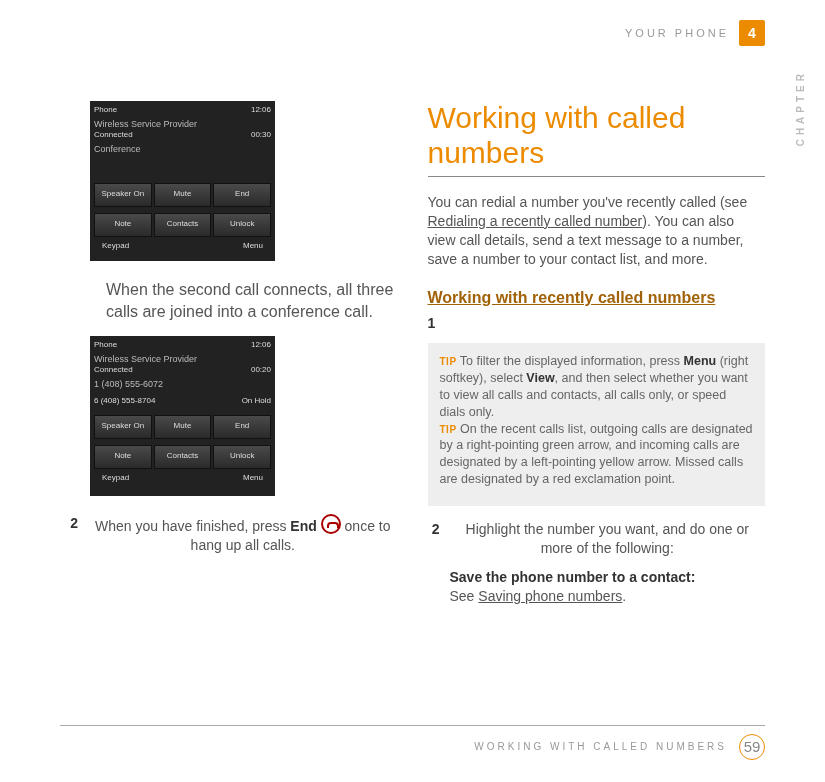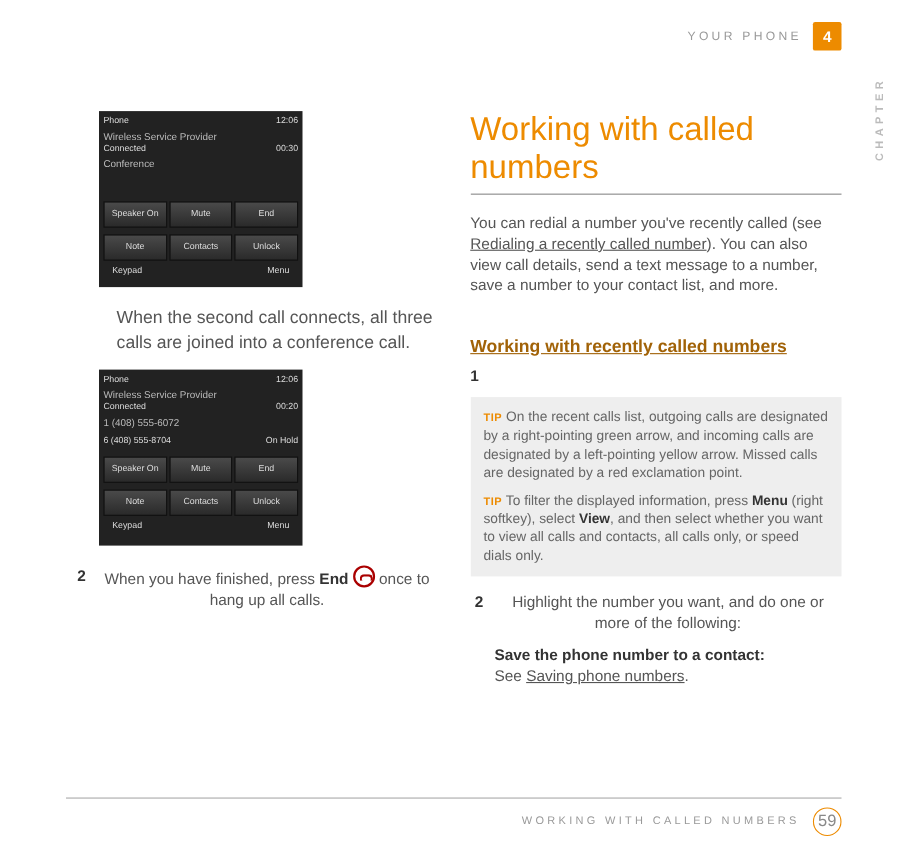--- a/index.html
+++ b/index.html
@@ -93,21 +93,21 @@
   strong.k{color:#333;}
   
   h1.section-title{
     color:var(--orange);
     font-weight:normal;
     font-size:30px;
     margin:0 0 4px 0;
     line-height:1.15;
   }
   .title-rule{border:none;border-top:1px solid var(--rule);margin:6px 0 16px 0;}
-  .intro{color:var(--text);font-size:14px;margin-bottom:36px;}
+  .intro{color:var(--text);font-size:14px;margin-bottom:18px;}
   .intro .u{text-decoration:underline;}
   .sub-h{font-weight:bold;color:#a16207;margin-bottom:6px;font-size:16px;text-decoration:underline;}
   .step-line{display:flex;gap:10px;align-items:center;margin-bottom:10px;}
   .step-line .num{font-weight:bold;color:#333;width:12px;}
   .tip-box{
     background:var(--grey-bg);
     padding:10px 12px;
     font-size:12.5px;
     color:#666;
     line-height:1.35;
@@ -229,27 +229,27 @@
         <span>You can redial a number you've recently called (see </span><span class="u">Redialing a recently called number</span><span>). You can also view call details, send a text message to a number, save a number to your contact list, and more.</span>
       </p>
 
       <div class="sub-h">Working with recently called numbers</div>
 
       <div class="step-line">
         <span class="num">1</span>
       </div>
 
       <div class="tip-box">
+        <p style="margin:0">
+          <span class="tip-label">TIP</span>
+          <span>To filter the displayed information, press </span><strong class="k">Menu</strong><span> (right softkey), select </span><strong class="k">View</strong><span>, and then select whether you want to view all calls and contacts, all calls only, or speed dials only.</span>
+        </p>
         <p style="margin:0 0 8px 0">
           <span class="tip-label">TIP</span>
           <span>On the recent calls list, outgoing calls are designated by a right-pointing green arrow, and incoming calls are designated by a left-pointing yellow arrow. Missed calls are designated by a red exclamation point.</span>
-        </p>
-        <p style="margin:0">
-          <span class="tip-label">TIP</span>
-          <span>To filter the displayed information, press </span><strong class="k">Menu</strong><span> (right softkey), select </span><strong class="k">View</strong><span>, and then select whether you want to view all calls and contacts, all calls only, or speed dials only.</span>
         </p>
       </div>
 
       <div class="num-item" style="margin-bottom:10px">
         <div class="num" style="width:12px">2</div>
         <div class="txt">Highlight the number you want, and do one or more of the following:</div>
       </div>
 
       <div style="margin-left:22px">
         <strong class="k">Save the phone number to a contact:</strong><br>

